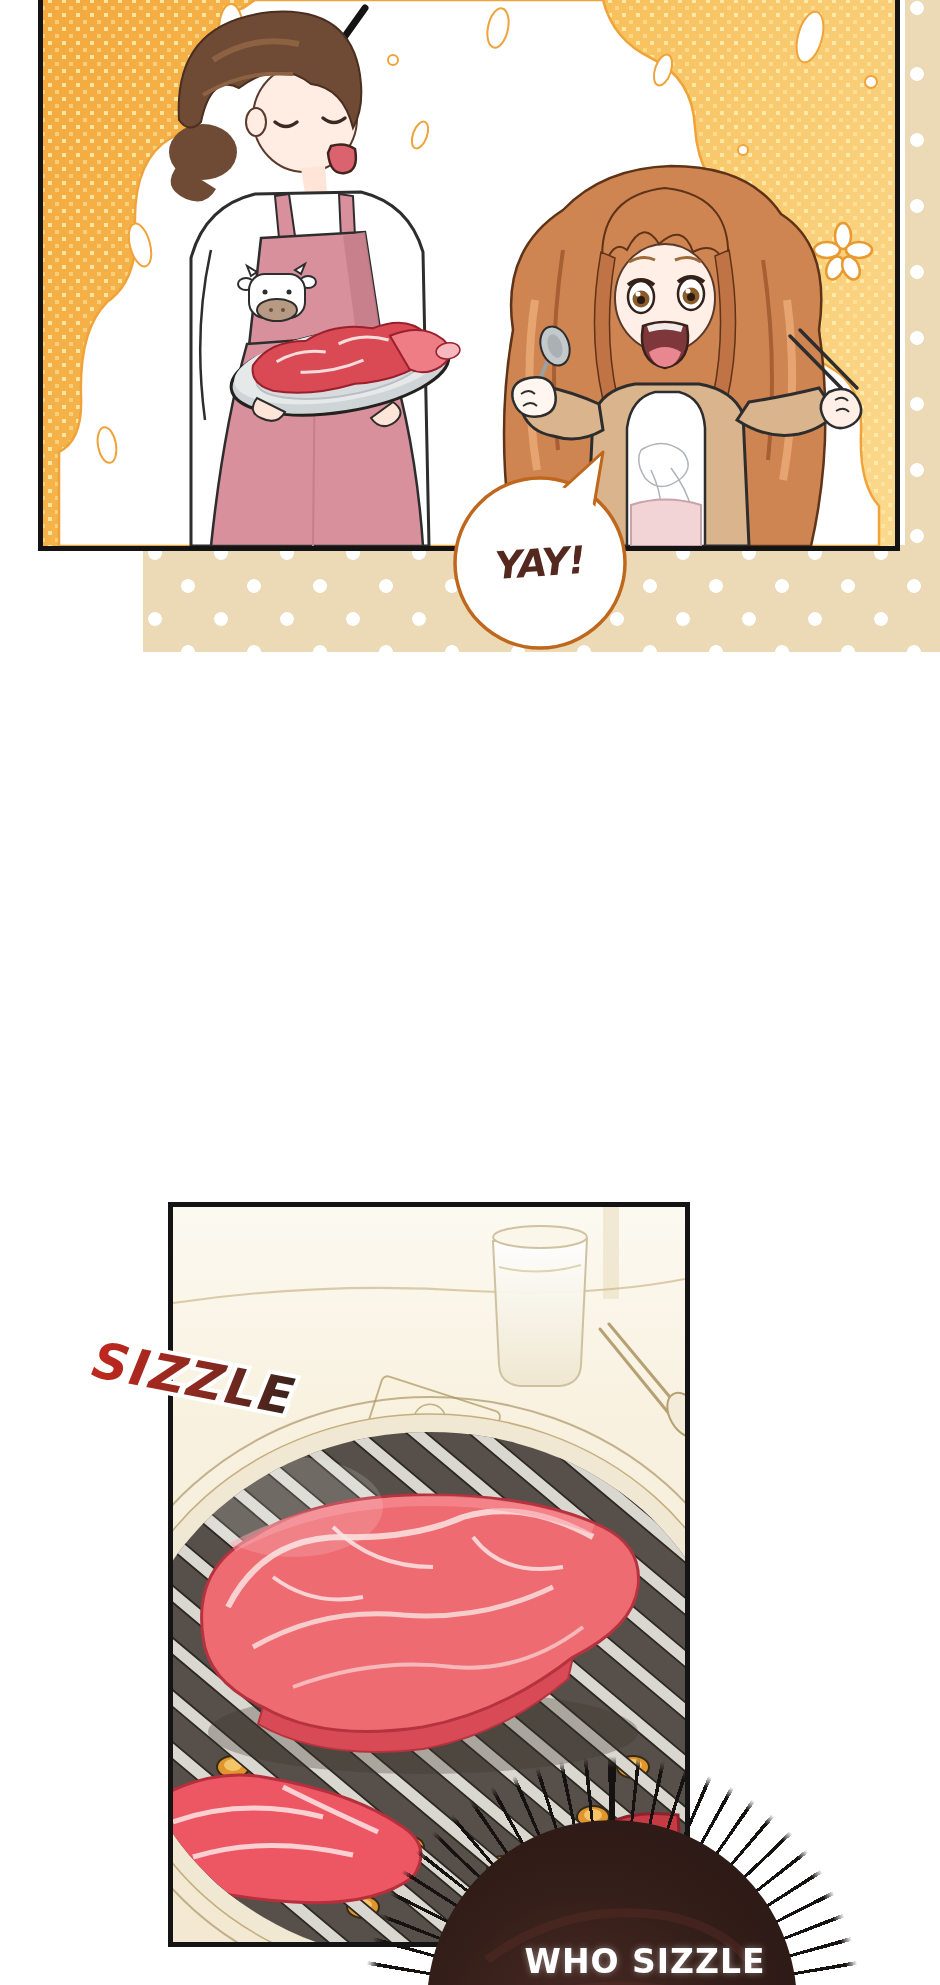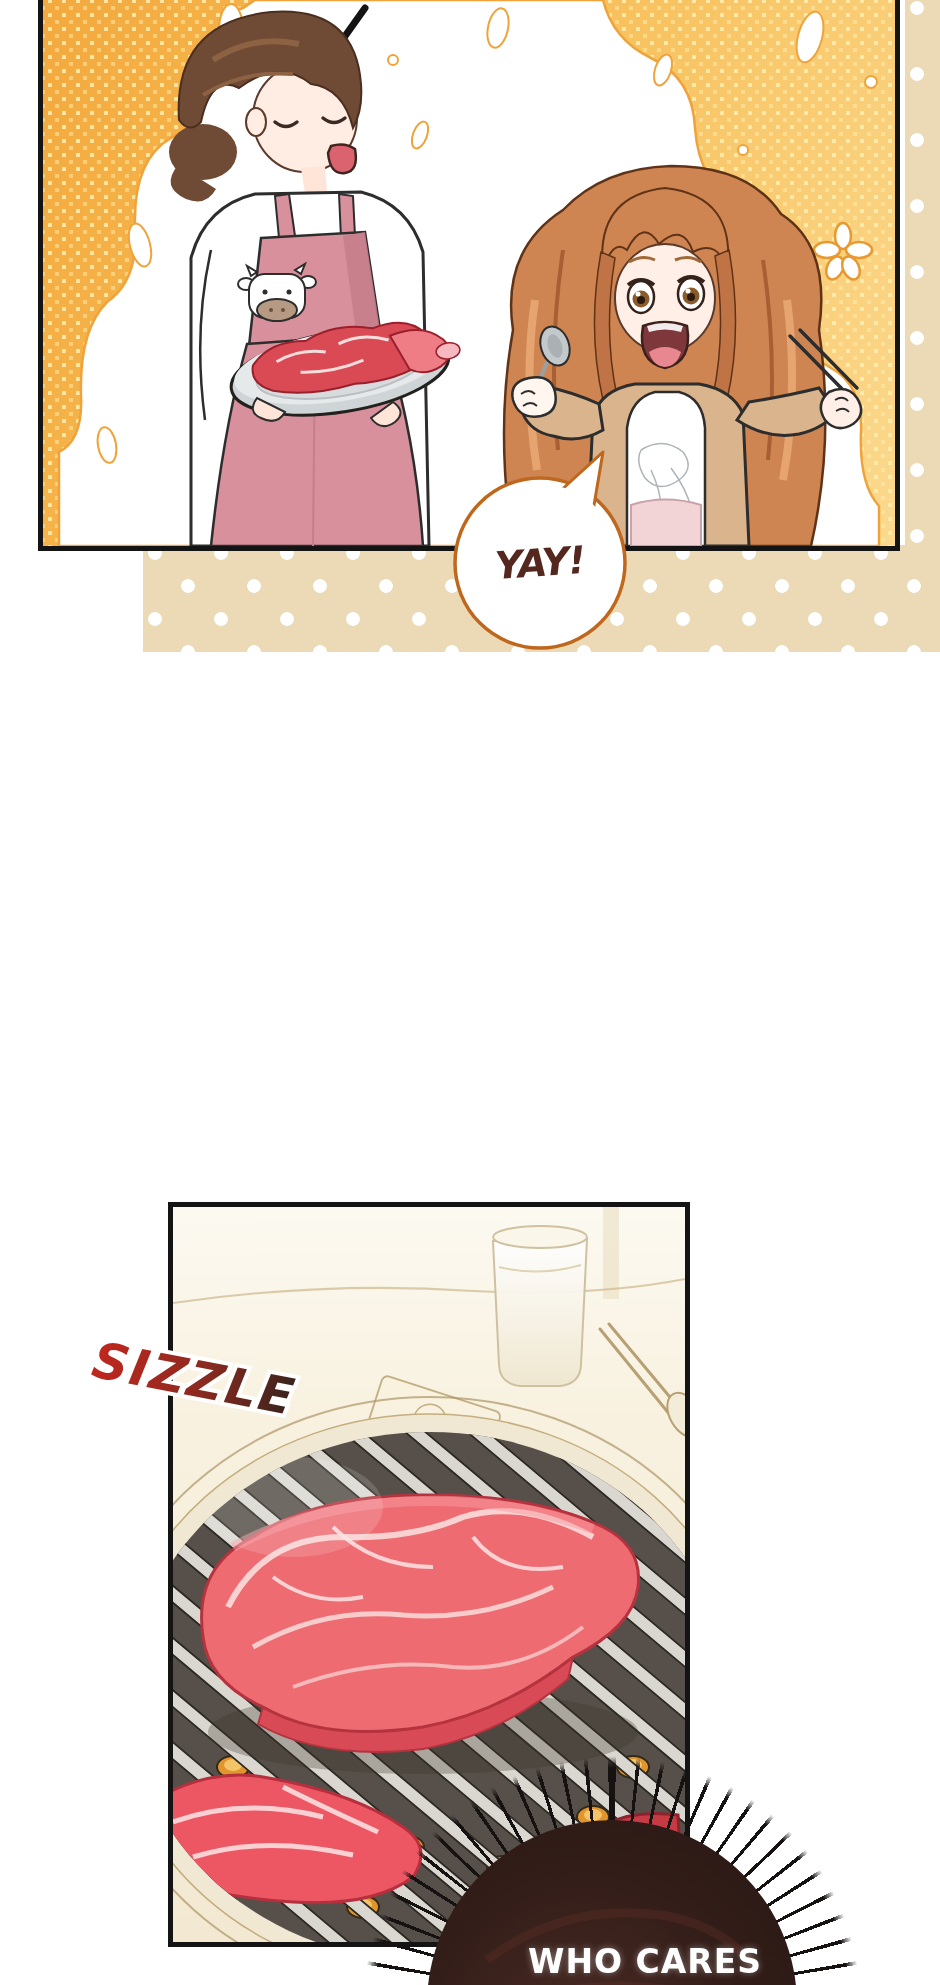--- a/index.html
+++ b/index.html
@@ -302,16 +302,16 @@
     </defs>
     <text x="10" y="58" font-family="DejaVu Sans, sans-serif" font-size="50" font-weight="bold" font-style="italic" fill="url(#sizgrad)" stroke="#ffffff" stroke-width="8" paint-order="stroke" letter-spacing="2" transform="rotate(11 10 58)">SIZZLE</text>
   </svg>
 
   <div id="spikes"></div>
   <div id="who-bubble">
     <svg width="370" height="370" viewBox="0 0 370 370">
       <path d="M60,140 Q140,80 240,96 Q300,108 330,150" stroke="#6b332c" stroke-width="9" fill="none" opacity="0.3"></path>
       <path d="M40,210 Q130,150 250,170" stroke="#6b332c" stroke-width="7" fill="none" opacity="0.25"></path>
     </svg>
-    <div id="who-text">WHO CARES</div>
+    <div id="who-text">WHO SIZZLE</div>
   </div>
 
 </div>
 
 </body></html>

